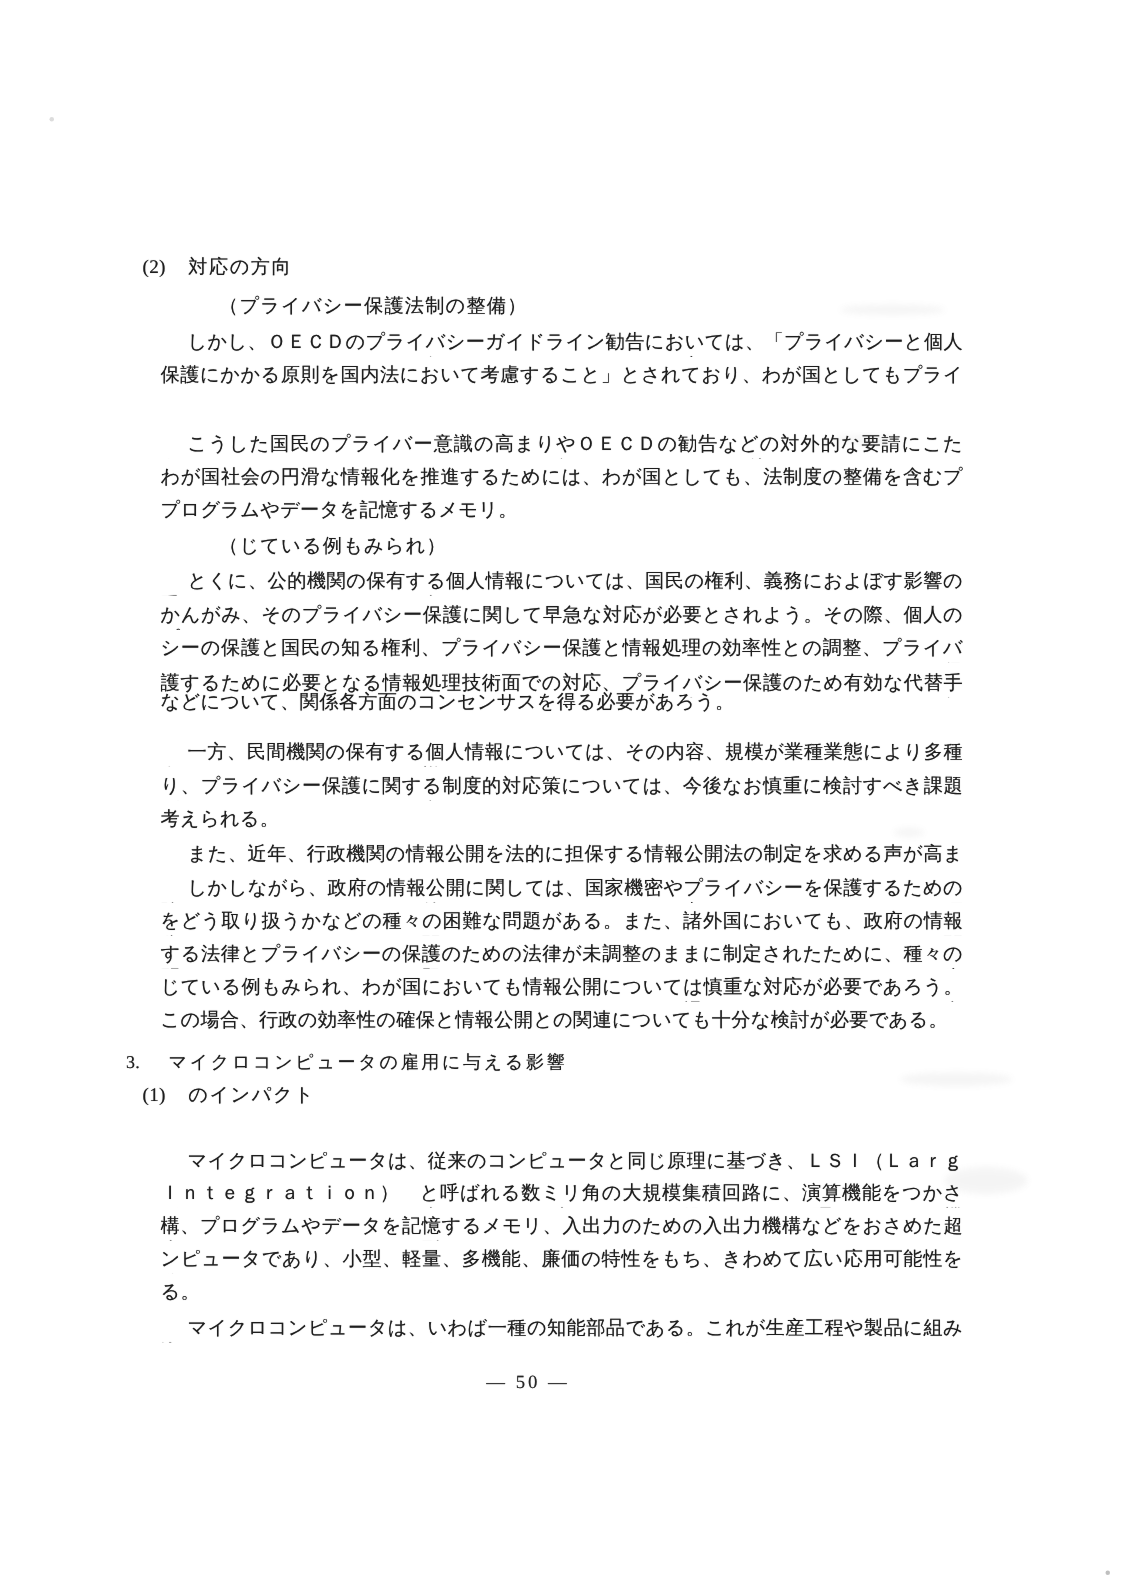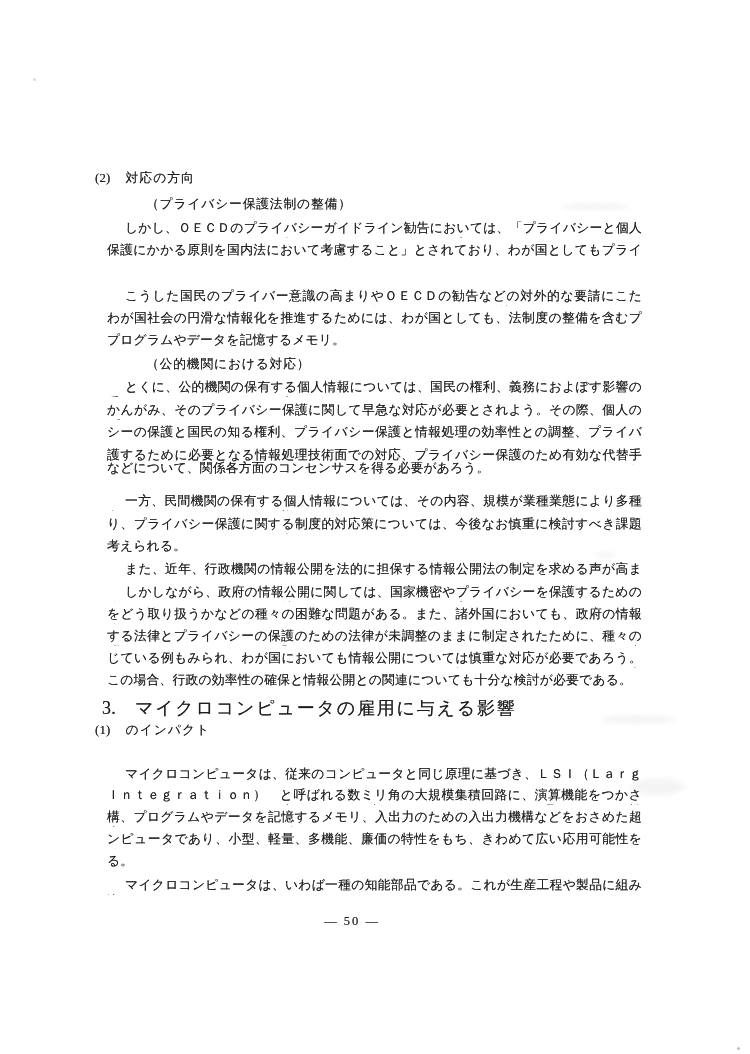--- a/index.html
+++ b/index.html
@@ -21,21 +21,21 @@
     font-size: 12.8px;
     line-height: 16px;
     letter-spacing: 0.2px;
     color: #1e1e1e;
     text-shadow: 0 0 0.5px rgba(25,25,25,0.65);
   }
   .just { text-align: justify; text-align-last: justify; }
   .ind  { text-indent: 18px; }
   .hd   { left: 95px; width: 640px; height: 20px; }
   .hd .ttl { margin-left: 15px; letter-spacing: 1px; }
-  .h3   { left: 102px; width: 640px; height: 21px; font-size: 18px; }
+  .h3   { left: 84px; width: 640px; height: 21px; font-size: 12px; }
   .h3 .ttl { margin-left: 19px; letter-spacing: 1.8px; }
   .sub  { left: 108px; letter-spacing: 0.8px; margin-left: 38px; }
   .pgnum {
     position: absolute;
     top: 914px;
     left: 107px;
     width: 490px;
     height: 18px;
     text-align: center;
     font-size: 12.5px;
@@ -72,21 +72,21 @@
 
   <div class="ln sub" style="top:196px">（プライバシー保護法制の整備）</div>
 
   <div class="ln just ind" style="top:220px">しかし、ＯＥＣＤのプライバシーガイドライン勧告においては、「プライバシーと個人の自由の</div>
   <div class="ln just" style="top:242px">保護にかかる原則を国内法において考慮すること」とされており、わが国としてもプライバシーの</div>
 
   <div class="ln just ind" style="top:288px">こうした国民のプライバー意識の高まりやＯＥＣＤの勧告などの対外的な要請にこたえ、今後の</div>
   <div class="ln just" style="top:310px">わが国社会の円滑な情報化を推進するためには、わが国としても、法制度の整備を含むプライバシ</div>
   <div class="ln" style="top:332px">プログラムやデータを記憶するメモリ。</div>
 
-  <div class="ln sub" style="top:356px">（公的機関における対応）</div>
+  <div class="ln sub" style="top:356px">（じている例もみられ）</div>
 
   <div class="ln just ind" style="top:379px">とくに、公的機関の保有する個人情報については、国民の権利、義務におよぼす影響の重大さに</div>
   <div class="ln just" style="top:402px">かんがみ、そのプライバシー保護に関して早急な対応が必要とされよう。その際、個人のプライバ</div>
   <div class="ln just" style="top:424px">シーの保護と国民の知る権利、プライバシー保護と情報処理の効率性との調整、プライバシーを保</div>
   <div class="ln just" style="top:447px">護するために必要となる情報処理技術面での対応、プライバシー保護のため有効な代替手段の有無</div>
   <div class="ln" style="top:460px">などについて、関係各方面のコンセンサスを得る必要があろう。</div>
 
   <div class="ln just ind" style="top:493px">一方、民間機関の保有する個人情報については、その内容、規模が業種業態により多種多様であ</div>
   <div class="ln just" style="top:516px">り、プライバシー保護に関する制度的対応策については、今後なお慎重に検討すべき課題が多いと</div>
   <div class="ln" style="top:538px">考えられる。</div>

